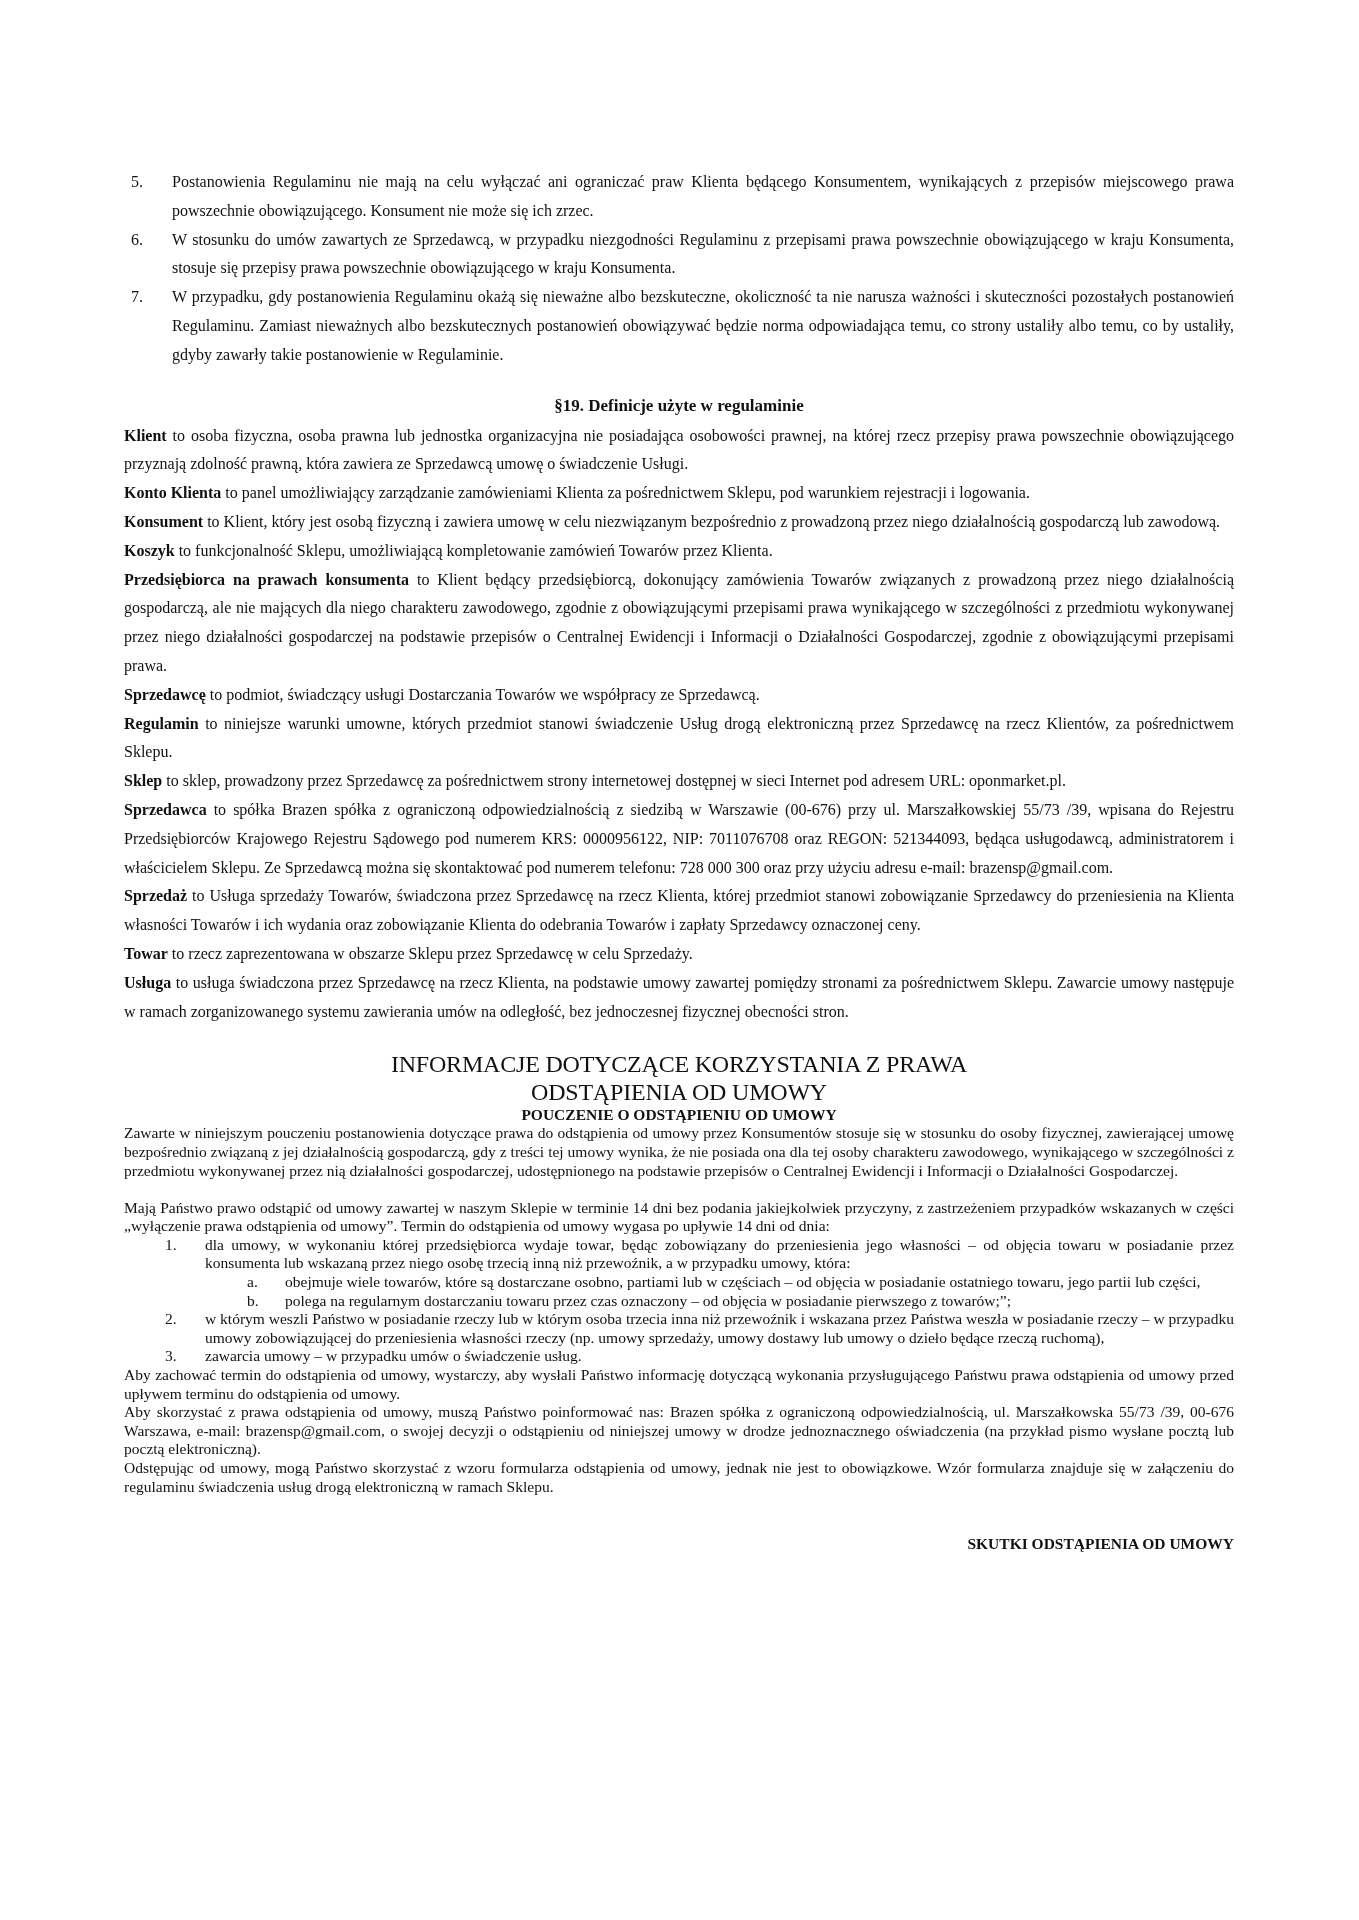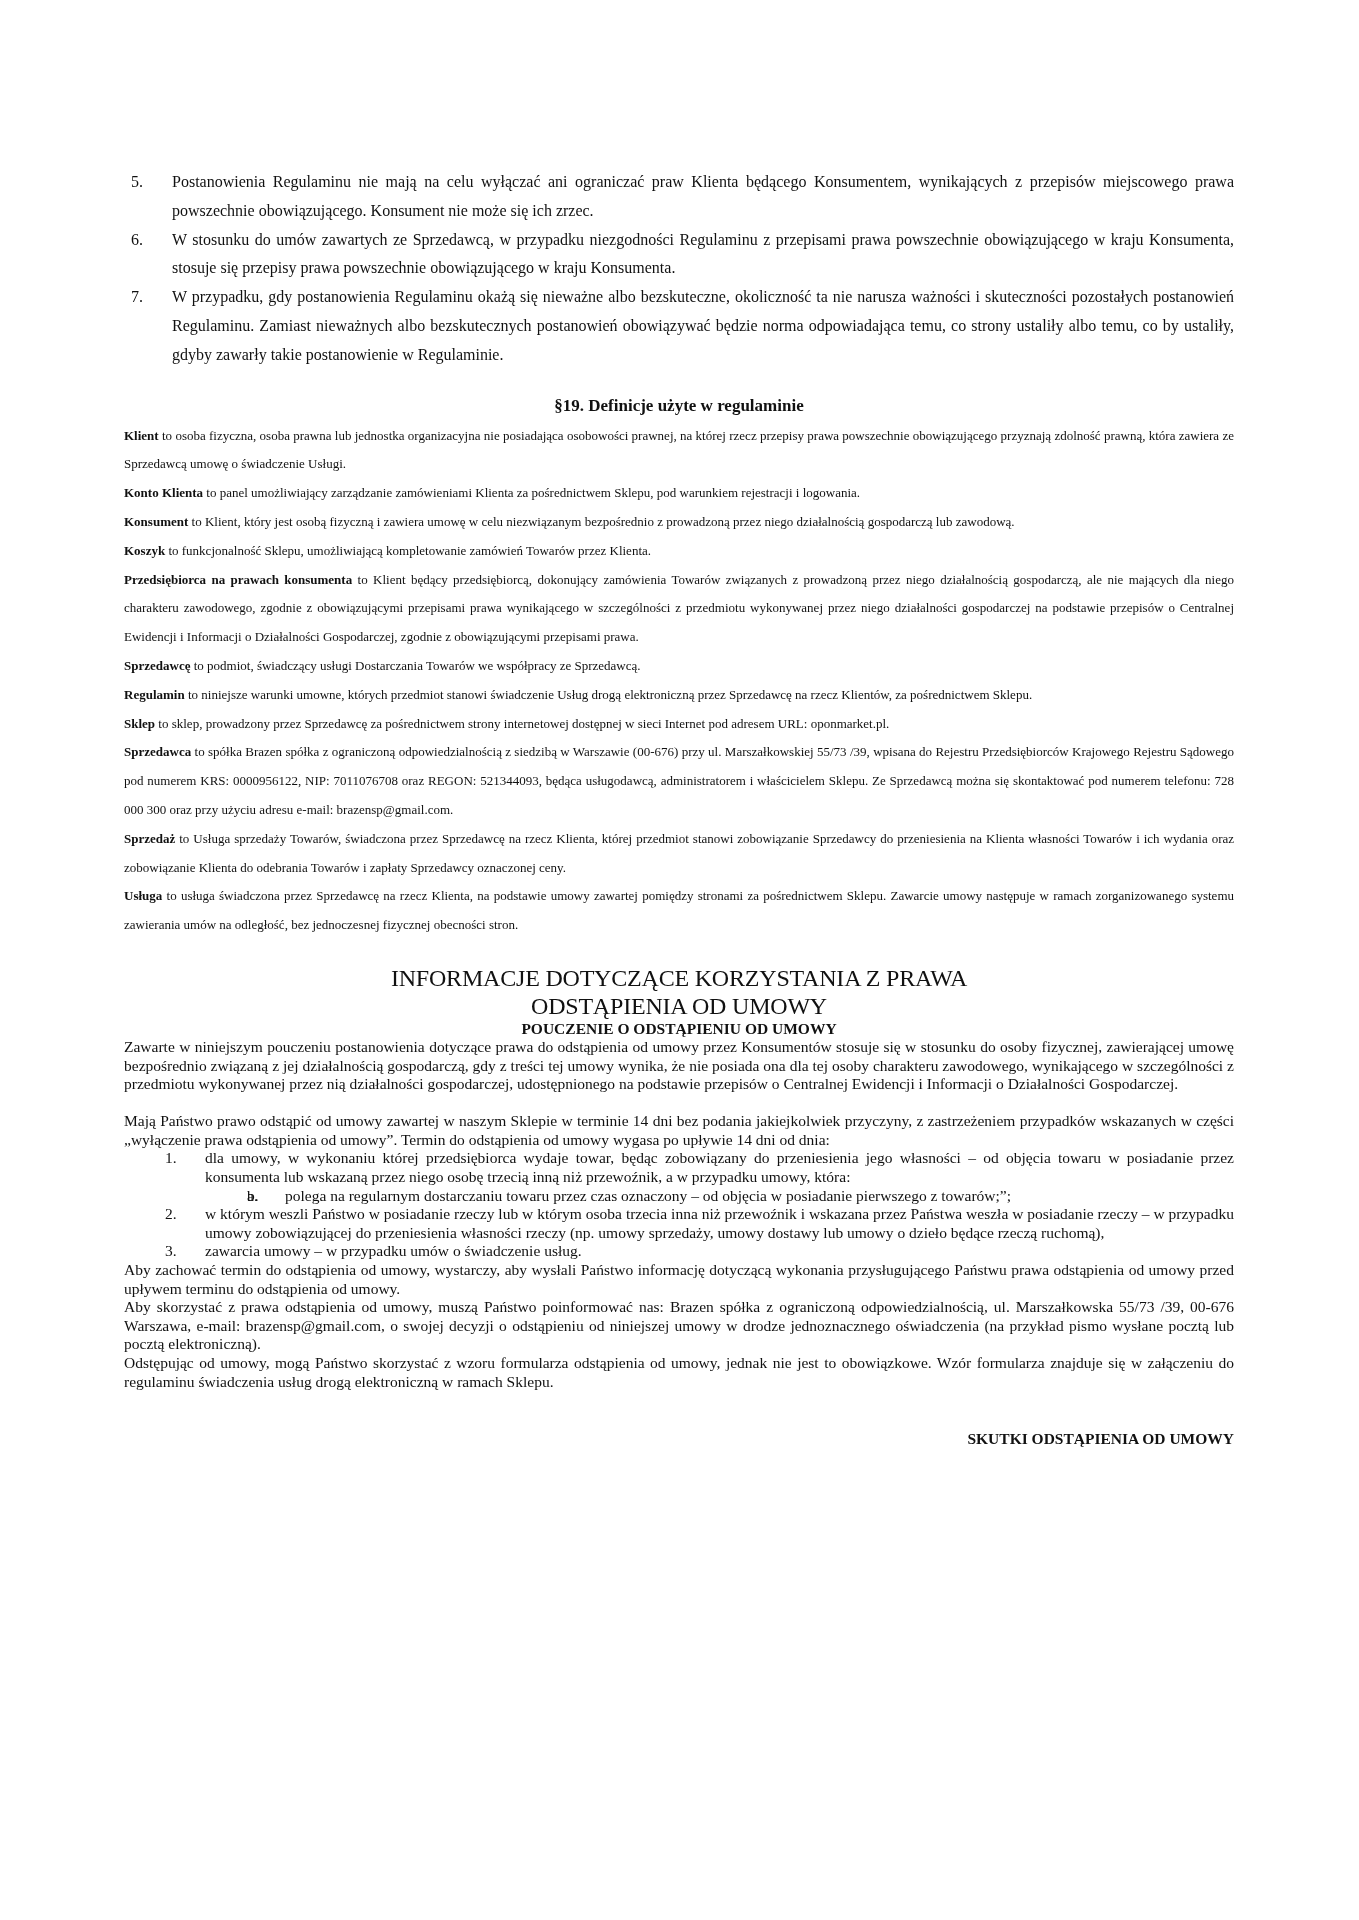--- a/index.html
+++ b/index.html
@@ -9,21 +9,21 @@
     color: #111111;
   }
   .page { position: absolute; left: 124px; top: 168px; width: 1110px; }
   .top-list { margin: 0; padding: 0; list-style: none; font-size: 16px; line-height: 28.8px; }
   .top-list li { position: relative; padding-left: 48px; text-align: justify; }
   .top-list li .num { position: absolute; left: 7px; top: 0; }
   .sec19-title {
     text-align: center; font-weight: bold; font-size: 17px;
     margin: 22px 0 2px 0; line-height: 28px;
   }
-  .defs { font-size: 13px; line-height: 28.8px; }
+  .defs { font-size: 16px; line-height: 28.8px; }
   .defs p { margin: 0; text-align: justify; }
   .defs b { font-weight: bold; }
   .big-h {
     text-align: center; font-weight: normal; font-size: 24px; line-height: 28px;
     margin: 24px 0 0 0; letter-spacing: -0.2px;
   }
   .sub-h { text-align: center; font-weight: bold; font-size: 15.5px; line-height: 18px; margin: 0; }
   .info { font-size: 15.5px; line-height: 18.6px; }
   .info p { margin: 0; text-align: justify; }
   .gap { height: 18.6px; }
@@ -52,39 +52,40 @@
     <p><b>Klient</b><span> to osoba fizyczna, osoba prawna lub jednostka organizacyjna nie posiadająca osobowości prawnej, na której rzecz przepisy prawa powszechnie obowiązującego przyznają zdolność prawną, która zawiera ze Sprzedawcą umowę o świadczenie Usługi.</span></p>
     <p><b>Konto Klienta</b><span> to panel umożliwiający zarządzanie zamówieniami Klienta za pośrednictwem Sklepu, pod warunkiem rejestracji i logowania.</span></p>
     <p><b>Konsument</b><span> to Klient, który jest osobą fizyczną i zawiera umowę w celu niezwiązanym bezpośrednio z prowadzoną przez niego działalnością gospodarczą lub zawodową.</span></p>
     <p><b>Koszyk</b><span> to funkcjonalność Sklepu, umożliwiającą kompletowanie zamówień Towarów przez Klienta.</span></p>
     <p><b>Przedsiębiorca na prawach konsumenta</b><span> to Klient będący przedsiębiorcą, dokonujący zamówienia Towarów związanych z prowadzoną przez niego działalnością gospodarczą, ale nie mających dla niego charakteru zawodowego, zgodnie z obowiązującymi przepisami prawa wynikającego w szczególności z przedmiotu wykonywanej przez niego działalności gospodarczej na podstawie przepisów o Centralnej Ewidencji i Informacji o Działalności Gospodarczej, zgodnie z obowiązującymi przepisami prawa.</span></p>
     <p><b>Sprzedawcę</b><span> to podmiot, świadczący usługi Dostarczania Towarów we współpracy ze Sprzedawcą.</span></p>
     <p><b>Regulamin</b><span> to niniejsze warunki umowne, których przedmiot stanowi świadczenie Usług drogą elektroniczną przez Sprzedawcę na rzecz Klientów, za pośrednictwem Sklepu.</span></p>
     <p><b>Sklep</b><span> to sklep, prowadzony przez Sprzedawcę za pośrednictwem strony internetowej dostępnej w sieci Internet pod adresem URL: oponmarket.pl.</span></p>
     <p><b>Sprzedawca</b><span> to spółka Brazen spółka z ograniczoną odpowiedzialnością z siedzibą w Warszawie (00-676) przy ul. Marszałkowskiej 55/73 /39, wpisana do Rejestru Przedsiębiorców Krajowego Rejestru Sądowego pod numerem KRS: 0000956122, NIP: 7011076708 oraz REGON: 521344093, będąca usługodawcą, administratorem i właścicielem Sklepu. Ze Sprzedawcą można się skontaktować pod numerem telefonu: 728 000 300 oraz przy użyciu adresu e-mail: brazensp@gmail.com.</span></p>
     <p><b>Sprzedaż</b><span> to Usługa sprzedaży Towarów, świadczona przez Sprzedawcę na rzecz Klienta, której przedmiot stanowi zobowiązanie Sprzedawcy do przeniesienia na Klienta własności Towarów i ich wydania oraz zobowiązanie Klienta do odebrania Towarów i zapłaty Sprzedawcy oznaczonej ceny.</span></p>
+    <p><b>Towar</b><span> to rzecz zaprezentowana w obszarze Sklepu przez Sprzedawcę w celu Sprzedaży.</span></p>
     <p><b>Usługa</b><span> to usługa świadczona przez Sprzedawcę na rzecz Klienta, na podstawie umowy zawartej pomiędzy stronami za pośrednictwem Sklepu. Zawarcie umowy następuje w ramach zorganizowanego systemu zawierania umów na odległość, bez jednoczesnej fizycznej obecności stron.</span></p>
   </div>
 
   <div class="big-h">
     <div>INFORMACJE DOTYCZĄCE KORZYSTANIA Z PRAWA</div>
     <div>ODSTĄPIENIA OD UMOWY</div>
   </div>
   <div class="sub-h">POUCZENIE O ODSTĄPIENIU OD UMOWY</div>
 
   <div class="info">
     <p>Zawarte w niniejszym pouczeniu postanowienia dotyczące prawa do odstąpienia od umowy przez Konsumentów stosuje się w stosunku do osoby fizycznej, zawierającej umowę bezpośrednio związaną z jej działalnością gospodarczą, gdy z treści tej umowy wynika, że nie posiada ona dla tej osoby charakteru zawodowego, wynikającego w szczególności z przedmiotu wykonywanej przez nią działalności gospodarczej, udostępnionego na podstawie przepisów o Centralnej Ewidencji i Informacji o Działalności Gospodarczej.</p>
     <div class="gap"></div>
     <p>Mają Państwo prawo odstąpić od umowy zawartej w naszym Sklepie w terminie 14 dni bez podania jakiejkolwiek przyczyny, z zastrzeżeniem przypadków wskazanych w części „wyłączenie prawa odstąpienia od umowy”. Termin do odstąpienia od umowy wygasa po upływie 14 dni od dnia:</p>
 
     <ol class="olist">
       <li>
         <span class="num">1.</span><span>dla umowy, w wykonaniu której przedsiębiorca wydaje towar, będąc zobowiązany do przeniesienia jego własności – od objęcia towaru w posiadanie przez konsumenta lub wskazaną przez niego osobę trzecią inną niż przewoźnik, a w przypadku umowy, która:</span>
         <ol class="alist">
-          <li><span class="num">a.</span></li>
+          <li><span class="num">a.</span><span>obejmuje wiele towarów, które są dostarczane osobno, partiami lub w częściach – od objęcia w posiadanie ostatniego towaru, jego partii lub części,</span></li>
           <li><span class="num">b.</span><span>polega na regularnym dostarczaniu towaru przez czas oznaczony – od objęcia w posiadanie pierwszego z towarów;”;</span></li>
         </ol>
       </li>
       <li><span class="num">2.</span><span>w którym weszli Państwo w posiadanie rzeczy lub w którym osoba trzecia inna niż przewoźnik i wskazana przez Państwa weszła w posiadanie rzeczy – w przypadku umowy zobowiązującej do przeniesienia własności rzeczy (np. umowy sprzedaży, umowy dostawy lub umowy o dzieło będące rzeczą ruchomą),</span></li>
       <li><span class="num">3.</span><span>zawarcia umowy – w przypadku umów o świadczenie usług.</span></li>
     </ol>
 
     <p>Aby zachować termin do odstąpienia od umowy, wystarczy, aby wysłali Państwo informację dotyczącą wykonania przysługującego Państwu prawa odstąpienia od umowy przed upływem terminu do odstąpienia od umowy.</p>
     <p>Aby skorzystać z prawa odstąpienia od umowy, muszą Państwo poinformować nas: Brazen spółka z ograniczoną odpowiedzialnością, ul. Marszałkowska 55/73 /39, 00-676 Warszawa, e-mail: brazensp@gmail.com, o swojej decyzji o odstąpieniu od niniejszej umowy w drodze jednoznacznego oświadczenia (na przykład pismo wysłane pocztą lub pocztą elektroniczną).</p>
     <p>Odstępując od umowy, mogą Państwo skorzystać z wzoru formularza odstąpienia od umowy, jednak nie jest to obowiązkowe. Wzór formularza znajduje się w załączeniu do regulaminu świadczenia usług drogą elektroniczną w ramach Sklepu.</p>

